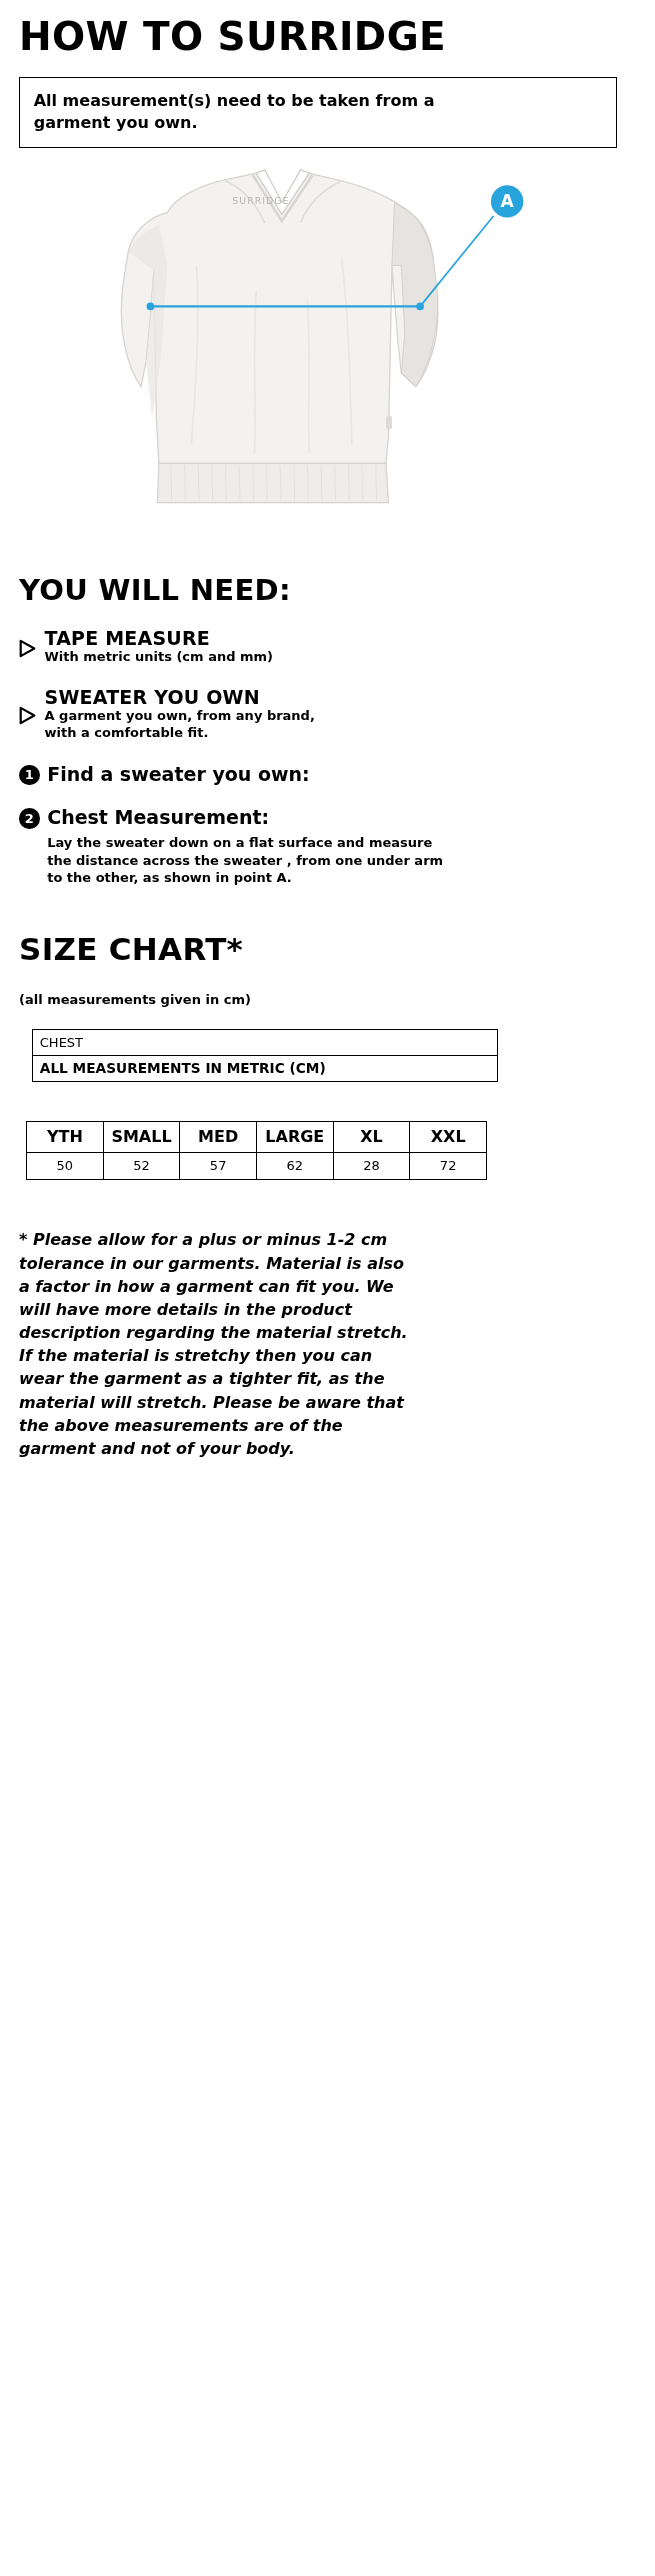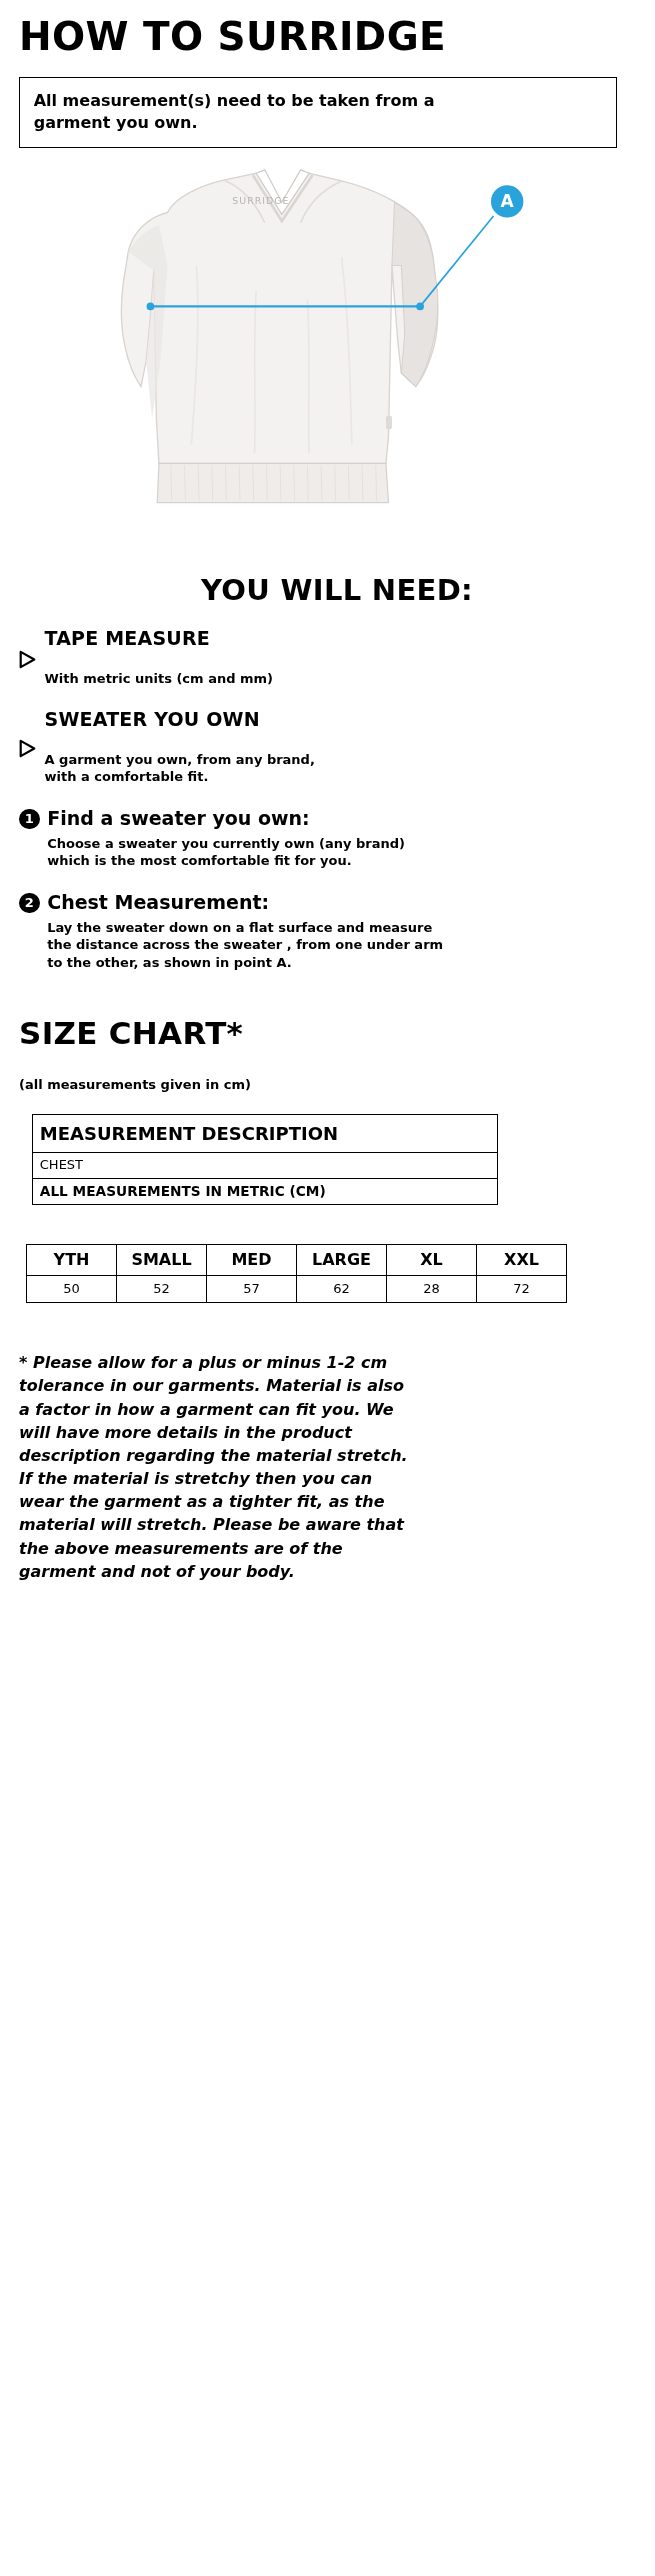--- a/index.html
+++ b/index.html
@@ -53,21 +53,20 @@
     margin-top: 15.4px;
   }
   .illustration svg { display: block; }
 
   
   .section-heading {
     font-size: 29px;
     font-weight: bold;
     margin: 0 0 0 19px;
     letter-spacing: 0.3px;
-    text-align: center;
   }
   .need-heading {
     margin-top: 43px;
   }
 
   
   .bullet-item {
     margin: 22px 0 0 19px;
     display: flex;
     align-items: center;
@@ -83,21 +82,21 @@
   .bullet-title {
     font-size: 19px;
     font-weight: bold;
     line-height: 1.05;
     letter-spacing: 0.2px;
   }
   .bullet-sub {
     font-size: 13px;
     font-weight: bold;
     line-height: 1.3;
-    margin-top: 22px;
+    margin-top: 0;
     white-space: pre-line;
   }
 
   
   .step-item {
     margin: 22px 0 0 19px;
     display: flex;
     align-items: flex-start;
   }
   .step-num {
@@ -165,21 +164,21 @@
   }
   .meas-desc .row {
     font-size: 13px;
     font-weight: normal;
     padding: 4.3px 6.8px 5.1px 6.8px;
   }
 
   table.size-table {
     margin: 39px 0 0 26px;
     border-collapse: collapse;
-    width: 541px;
+    width: 461px;
     table-layout: fixed;
   }
   table.size-table th, table.size-table td {
     border: 0.9px solid #000;
     text-align: center;
   }
   table.size-table th {
     font-size: 16px;
     font-weight: bold;
     padding: 5.1px 1.7px 6px 1.7px;
@@ -323,43 +322,38 @@
       <div class="bullet-title">SWEATER YOU OWN</div>
       <div class="bullet-sub">A garment you own, from any brand,
 with a comfortable fit.</div>
     </div>
   </div>
 
   <div class="step-item">
     <span class="step-num">1</span>
     <div class="step-content">
       <div class="step-title">Find a sweater you own:</div>
-      <div class="step-sub">Choose a sweater you currently own (any brand)
-which is the most comfortable fit for you.</div>
     </div>
   </div>
 
   <div class="step-item">
     <span class="step-num">2</span>
     <div class="step-content">
       <div class="step-title">Chest Measurement:</div>
       <div class="step-sub">Lay the sweater down on a flat surface and measure
 the distance across the sweater , from one under arm
 to the other, as shown in point A.</div>
     </div>
   </div>
 
   <h2 class="size-chart-heading">SIZE CHART*</h2>
   <div class="size-chart-sub">(all measurements given in cm)</div>
 
   <table class="meas-desc">
     <tbody>
-      <tr>
-        <td class="hdr">MEASUREMENT DESCRIPTION</td>
-      </tr>
       <tr>
         <td class="row">CHEST</td>
       </tr>
       <tr>
         <td class="sub">ALL MEASUREMENTS IN METRIC (CM)</td>
       </tr>
     </tbody>
   </table>
 
   <table class="size-table">

